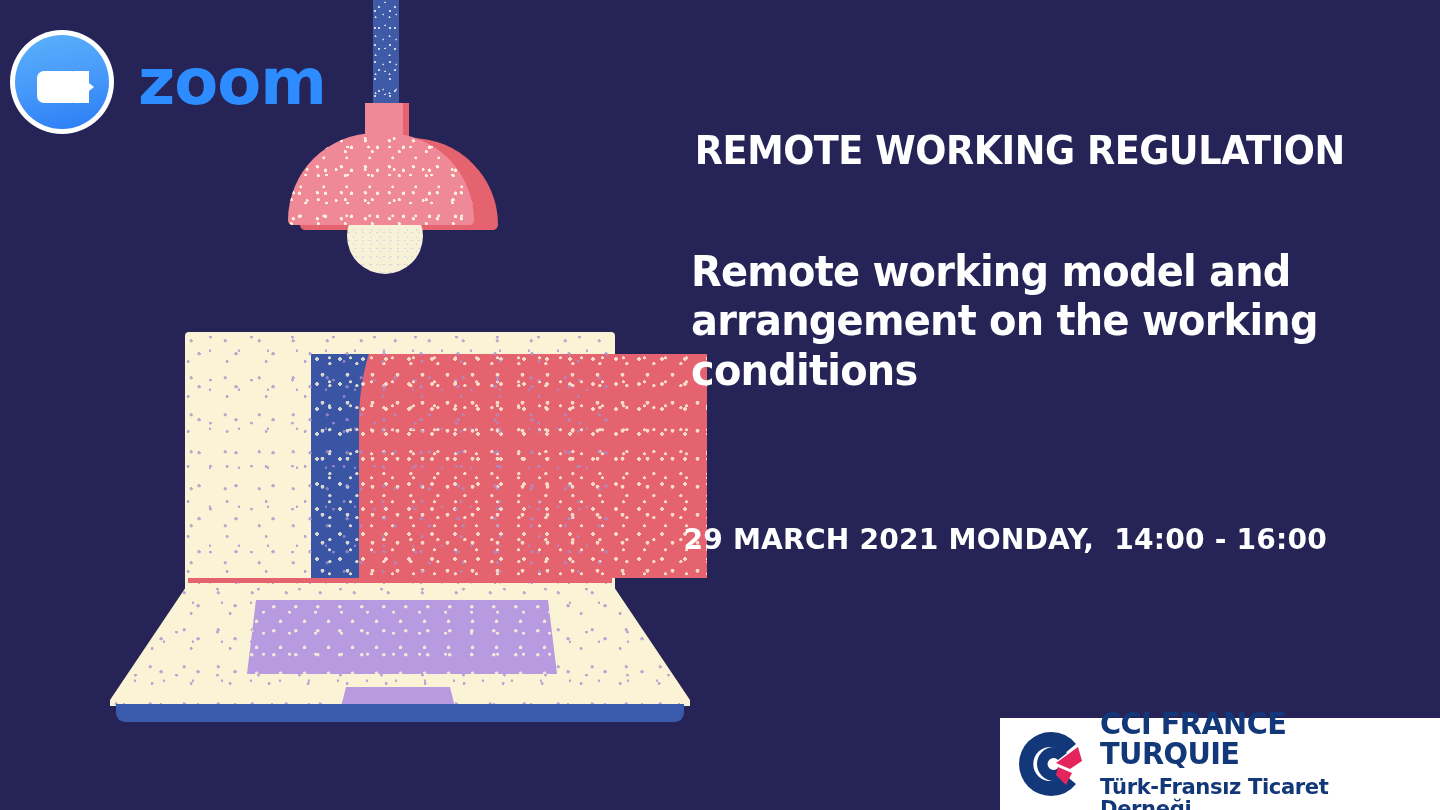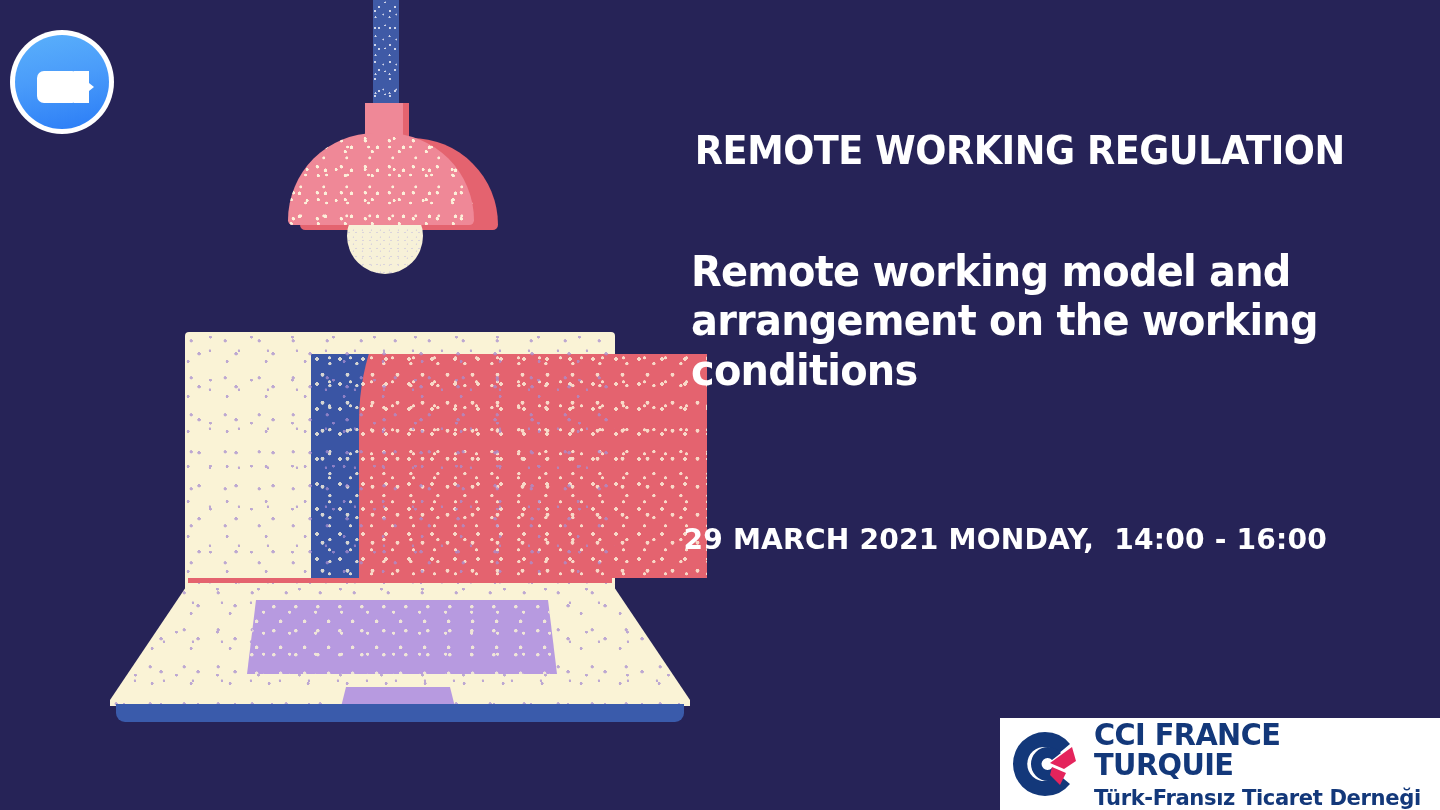--- a/index.html
+++ b/index.html
@@ -360,21 +360,21 @@
   
   .cci-panel {
     position: absolute;
     left: 1000px;
     top: 718px;
     width: 440px;
     height: 92px;
     background: #ffffff;
     display: flex;
     align-items: center;
-    padding-left: 8px;
+    padding-left: 14px;
   }
 
   .cci-mark { width: 74px; height: 74px; flex: none; position: relative; }
 
   .cci-text { margin-left: 12px; line-height: 1; }
 
   .cci-title {
     font-family: "DejaVu Sans", sans-serif;
     font-size: 30px;
     font-weight: 700;
@@ -401,20 +401,21 @@
 <div class="poster">
 
   <div class="zoom-lockup">
     <div class="zoom-icon-wrap">
       <div class="zoom-icon-ring"></div>
       <div class="zoom-icon-disc">
         <div class="zoom-cam-body"></div>
         <div class="zoom-cam-lens"></div>
       </div>
     </div>
+    <div class="zoom-wordmark">zoom</div>
   </div>
 
   <div class="lamp">
     <div class="lamp-cord"></div>
     <div class="lamp-neck-shadow"></div>
     <div class="lamp-neck"></div>
     <div class="lamp-shade-shadow"></div>
     <div class="lamp-bulb"></div>
     <div class="lamp-shade"></div>
   </div>

